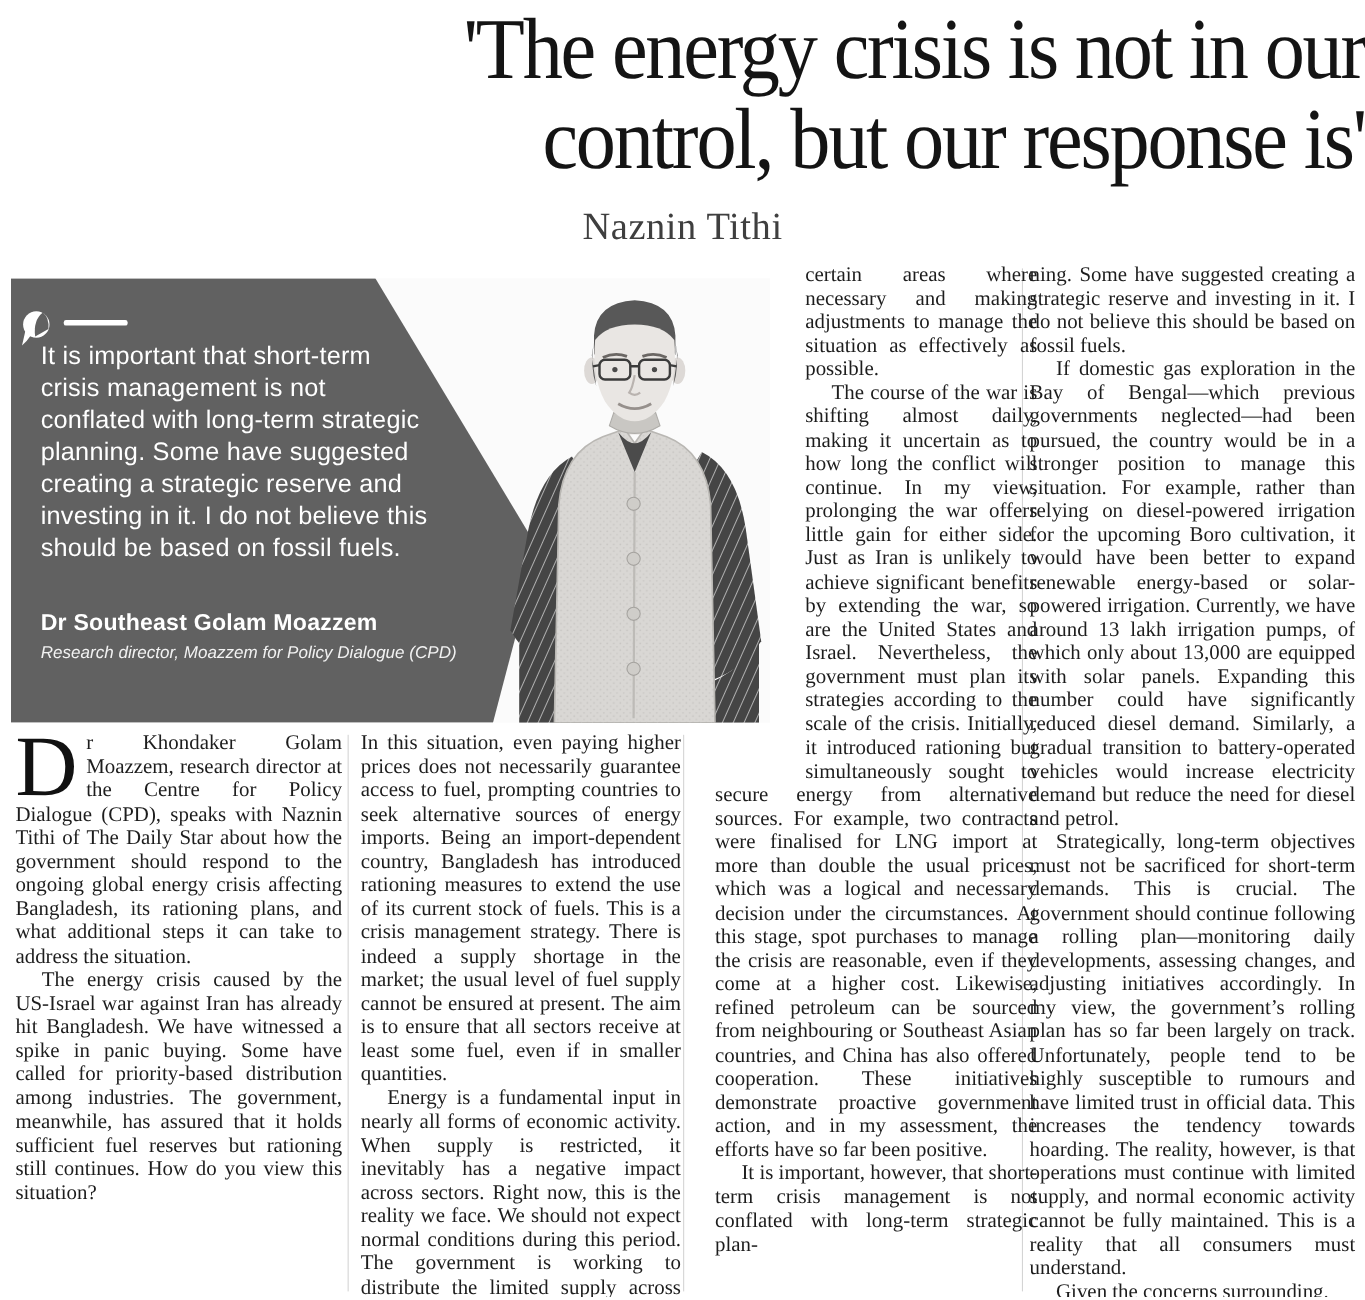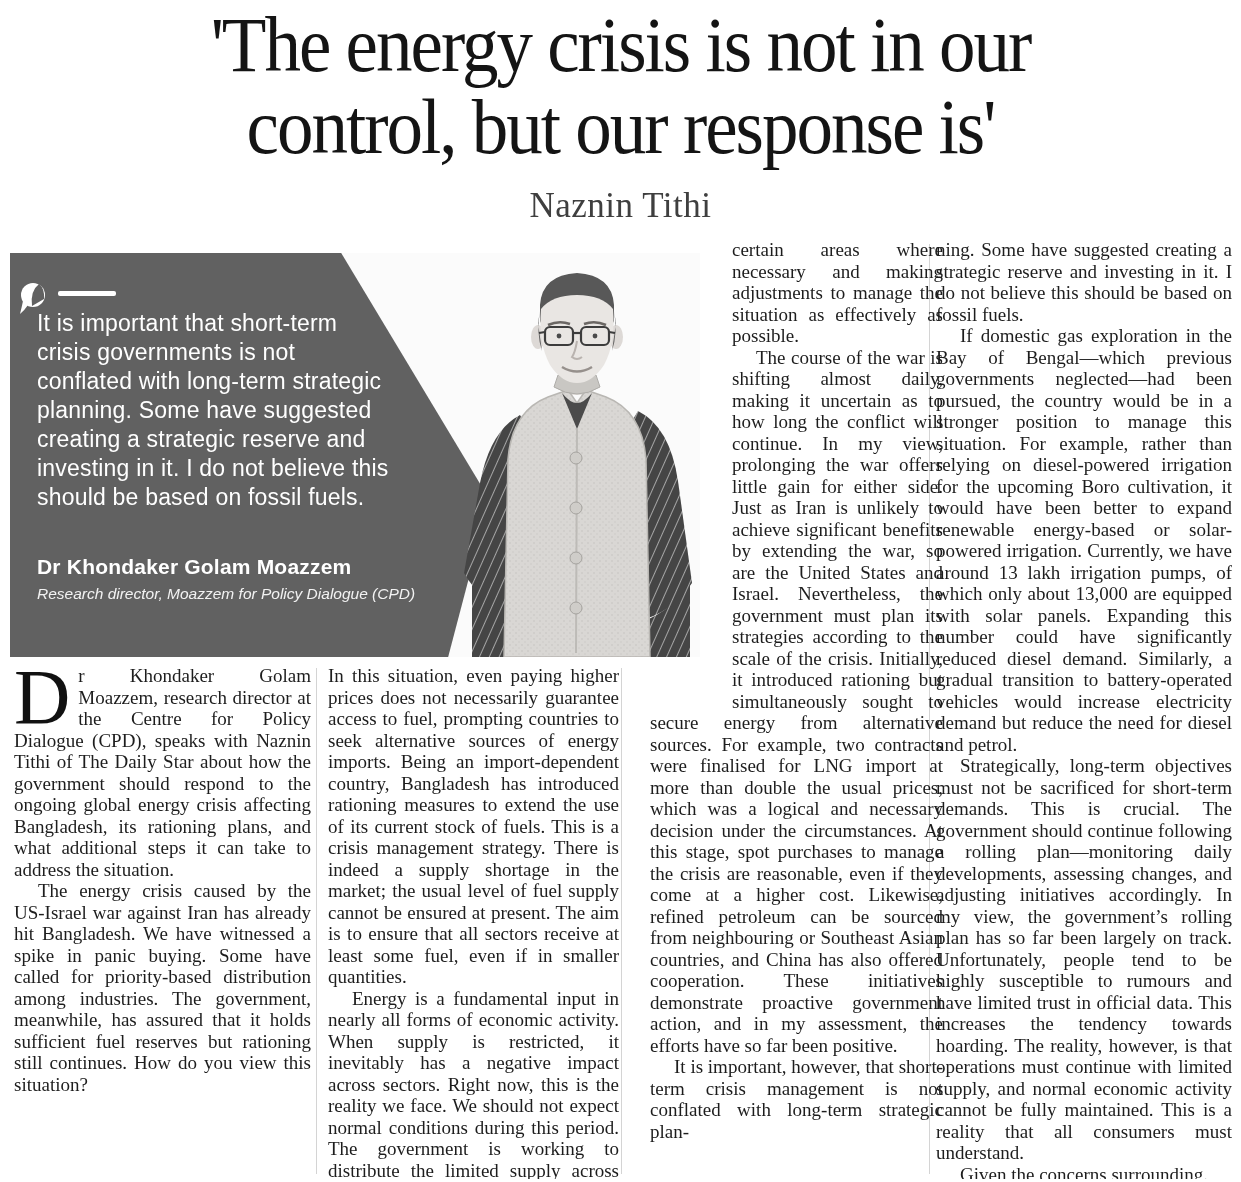--- a/index.html
+++ b/index.html
@@ -83,38 +83,38 @@
   .col-rule{position:absolute;width:1px;background:#d4d4d4;}
   .rule-a{left:316px;top:668px;height:506px;}
   .rule-b{left:621px;top:668px;height:506px;}
   .rule-c{left:929px;top:244px;height:930px;}
 </style>
 </head>
 <body>
 
 <div class="page">
 
-  <h1 class="headline" style="margin:0;">
+  <h1 class="headline" style="margin:0;text-align:right;">
     <span>'The energy crisis is not in our</span>
     <span>control, but our response is'</span>
   </h1>
   <div class="byline">Naznin Tithi</div>
 
   <div class="graphic">
     <div class="quote-panel"></div>
 
     <svg class="quote-icon" viewBox="0 0 34 40" aria-hidden="true">
       <circle cx="15" cy="20" r="12" fill="#ffffff"></circle>
       <path d="M21 9 Q27 14 26 24 L14 31 Q12 16 21 9 Z" fill="#616161"></path>
       <path d="M10 30 Q6 36 2 39 Q4 31 5 26 Z" fill="#ffffff"></path>
     </svg>
     <div class="quote-rule"></div>
 
-    <div class="quote-text">It is important that short-term crisis governments is not conflated with long-term strategic planning. Some have suggested creating a strategic reserve and investing in it. I do not believe this should be based on fossil fuels.</div>
-    <div class="quote-author">Dr Khondaker Golam Moazzem</div>
+    <div class="quote-text">It is important that short-term crisis management is not conflated with long-term strategic planning. Some have suggested creating a strategic reserve and investing in it. I do not believe this should be based on fossil fuels.</div>
+    <div class="quote-author">Dr Southeast Golam Moazzem</div>
     <div class="quote-author-title">Research director, Moazzem for Policy Dialogue (CPD)</div>
 
     <svg class="portrait" viewBox="0 0 258 404" aria-hidden="true">
       <defs>
         <pattern id="stripes" width="9" height="9" patternUnits="userSpaceOnUse" patternTransform="rotate(24)">
           <rect width="9" height="9" fill="#454545"></rect>
           <line x1="0" y1="0" x2="0" y2="9" stroke="#cfcfcf" stroke-width="1.4"></line>
         </pattern>
         <pattern id="weave" width="6" height="6" patternUnits="userSpaceOnUse">
           <rect width="6" height="6" fill="#d9d7d4"></rect>

